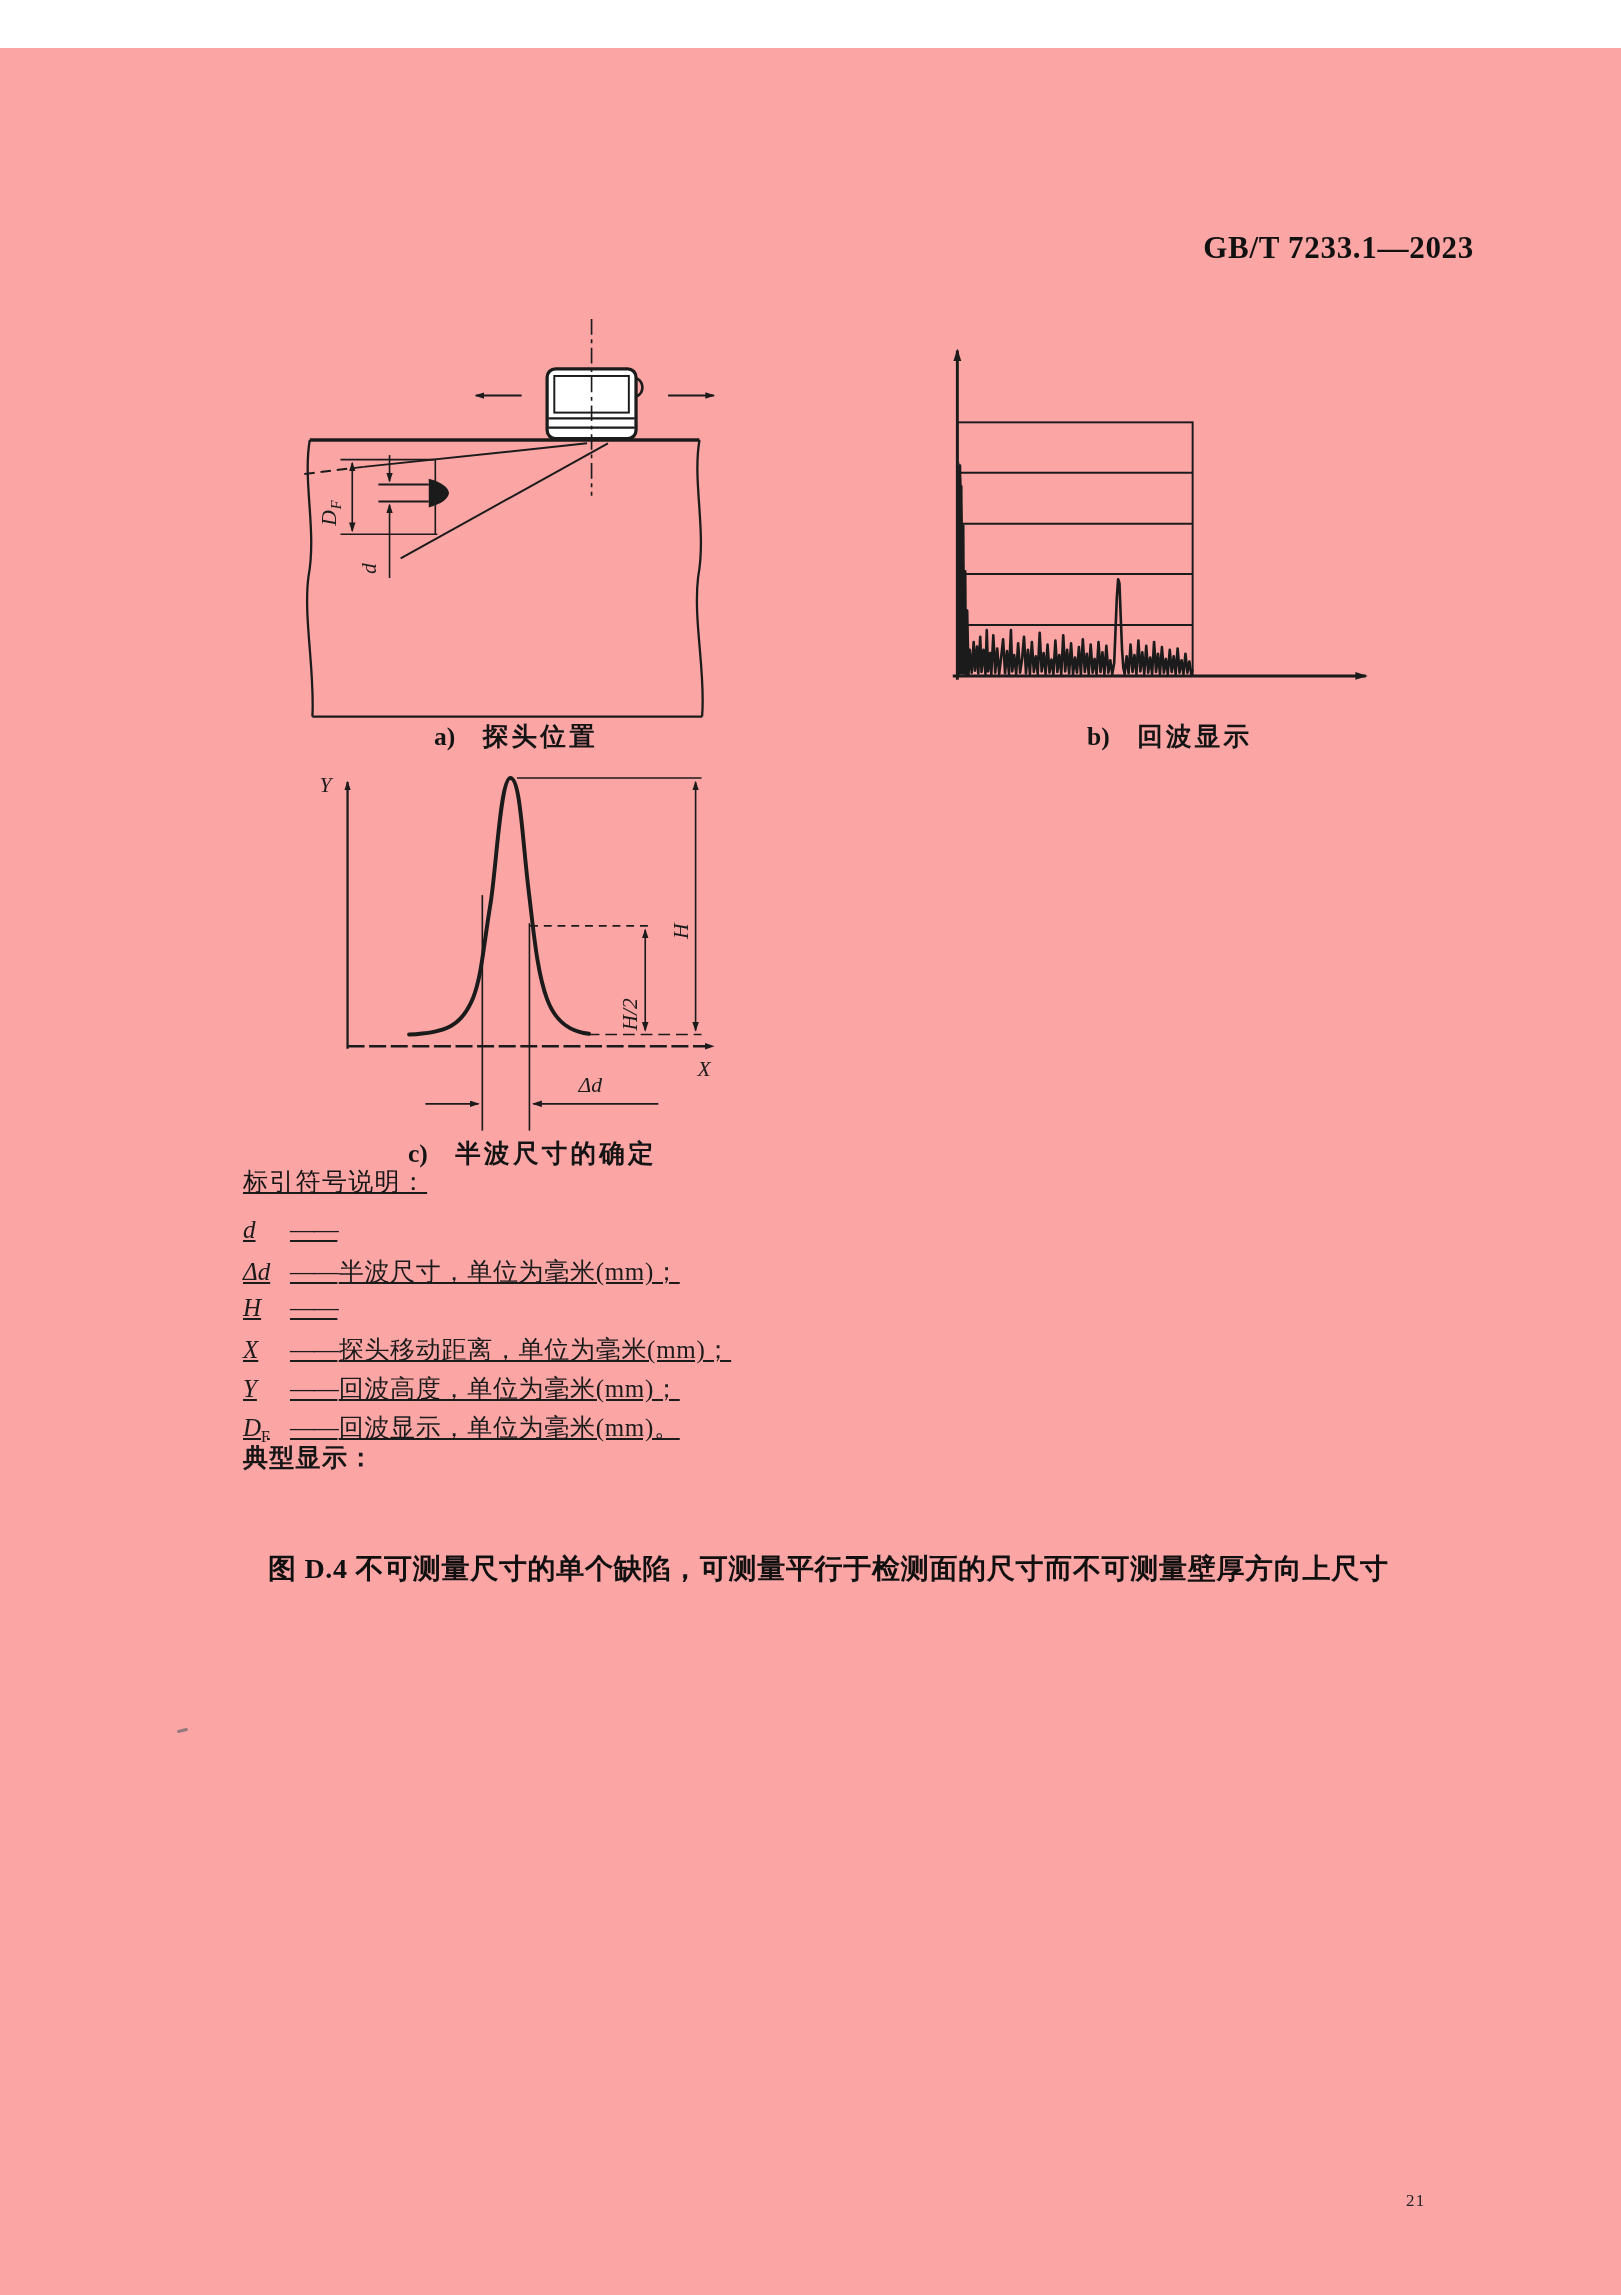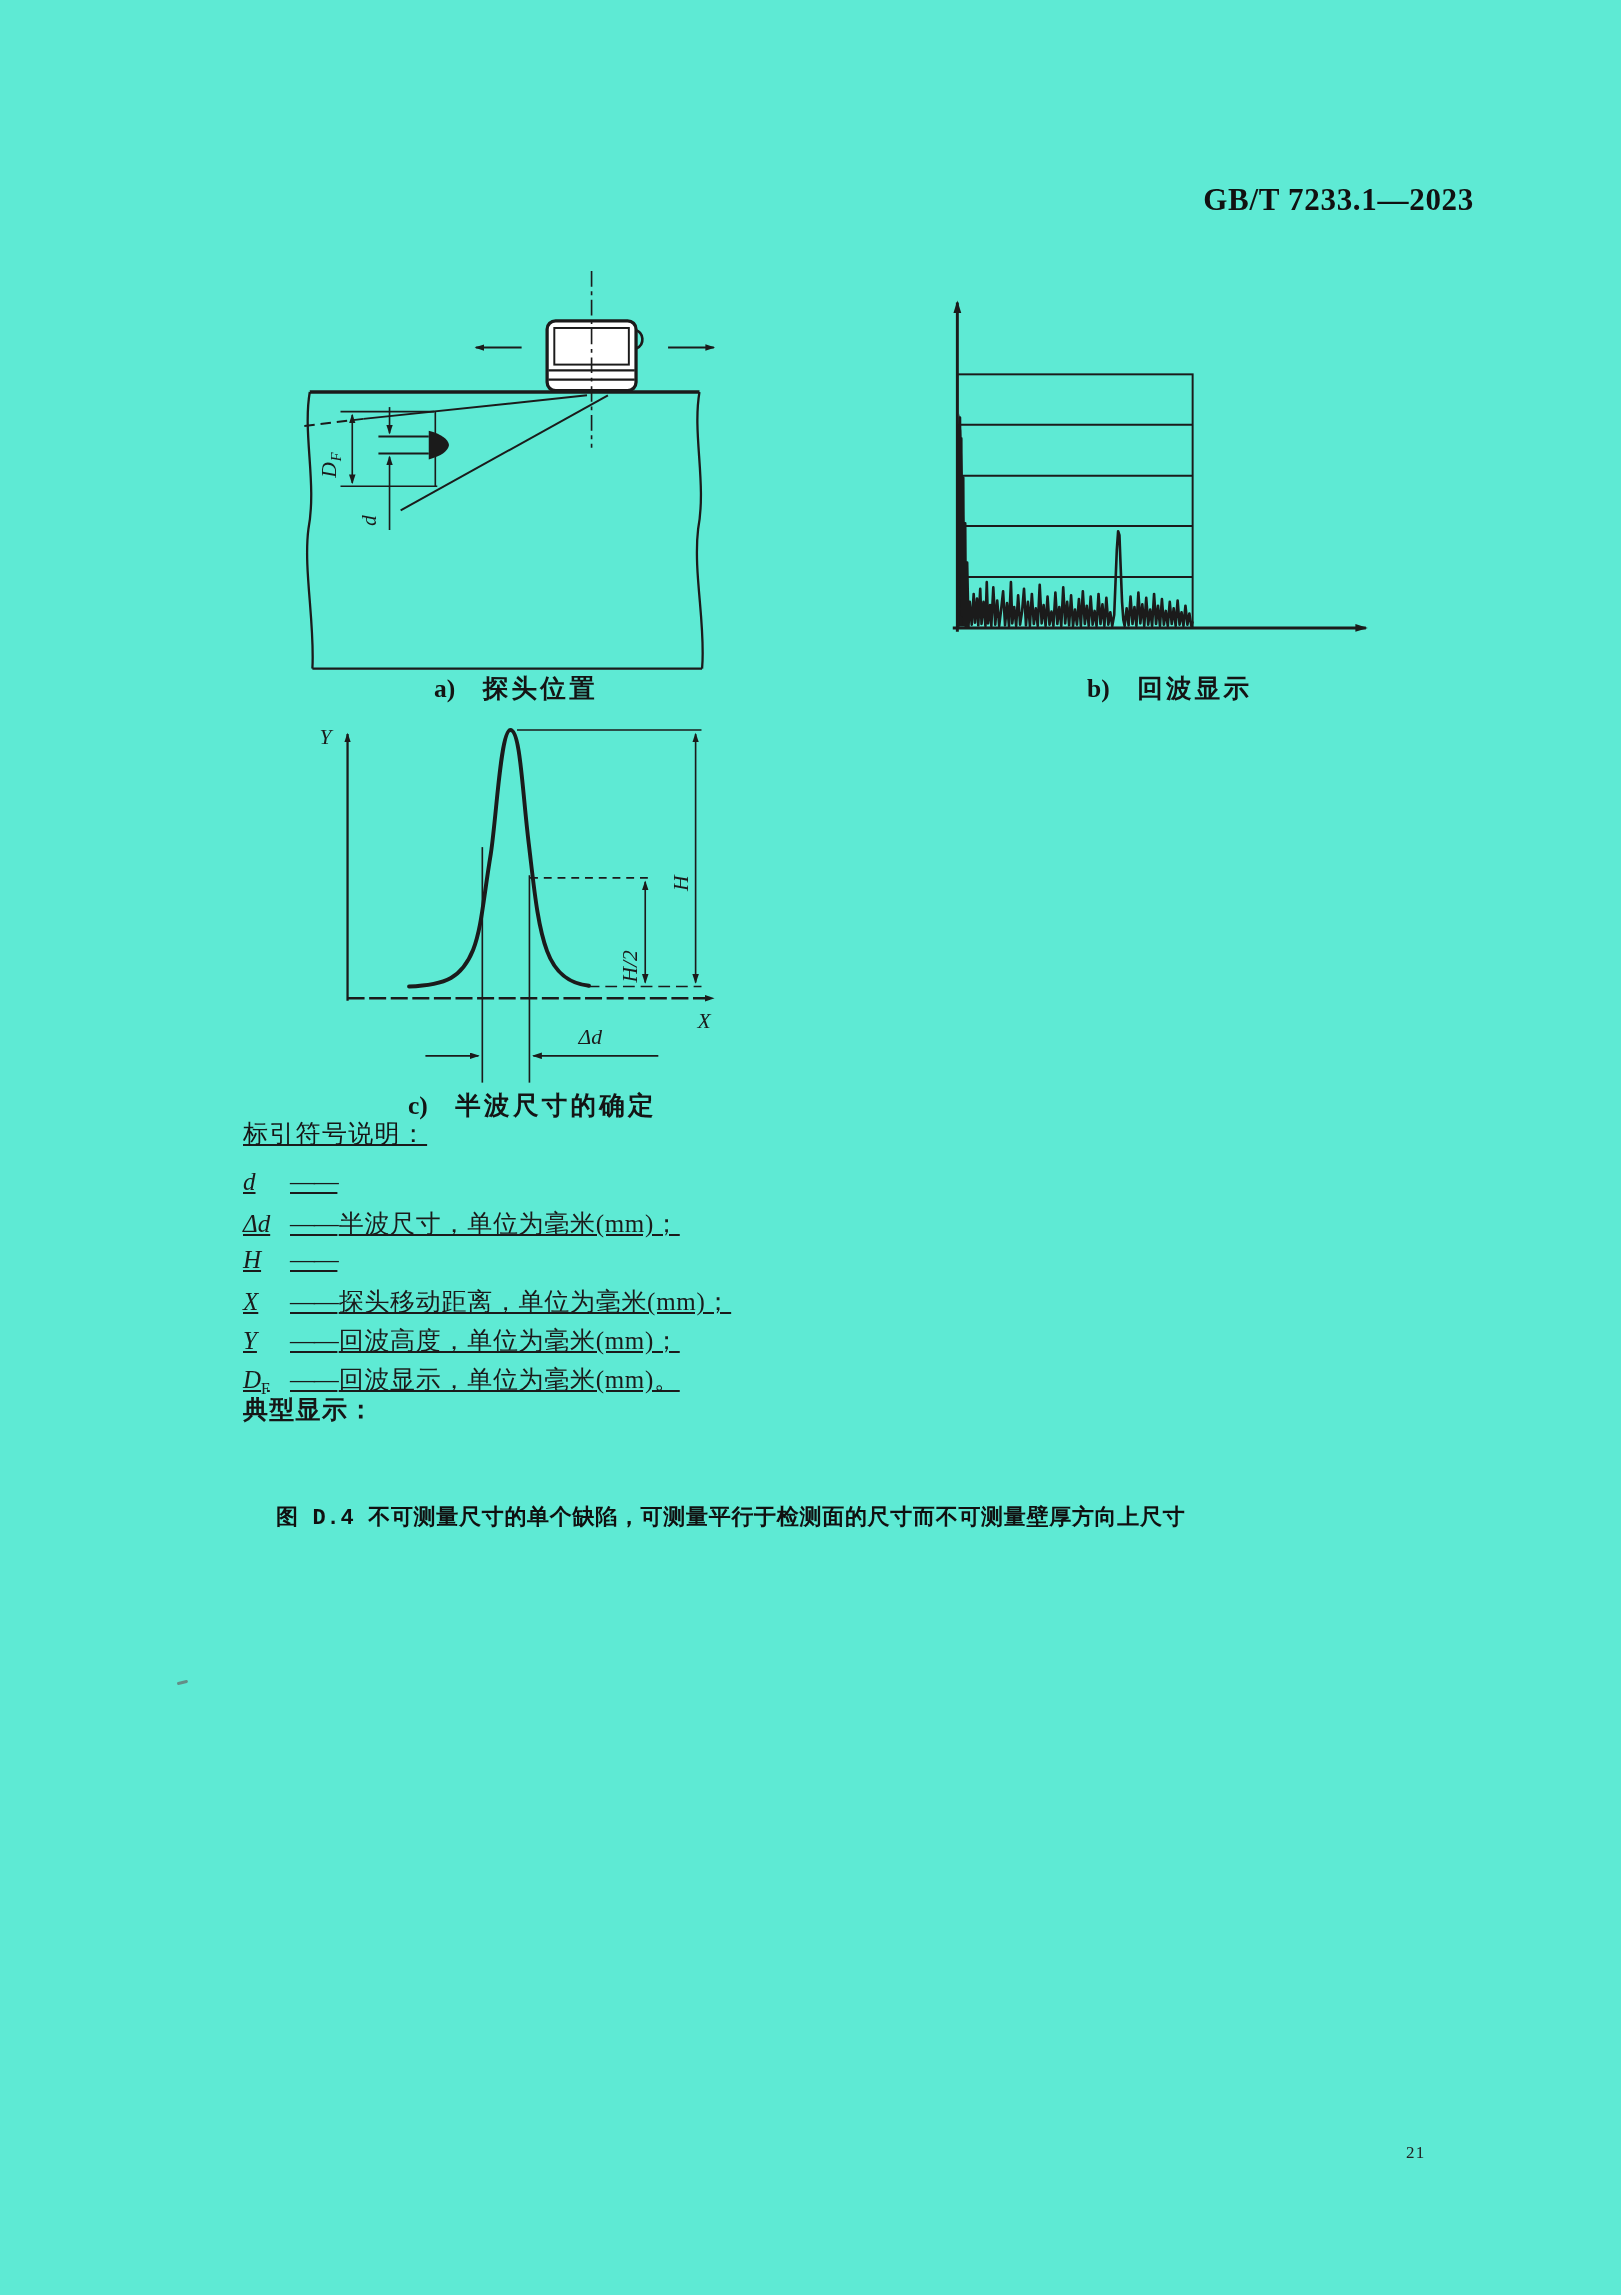--- a/index.html
+++ b/index.html
@@ -2,21 +2,21 @@
 <html style="font-size:10.5px"><head>
 <meta charset="utf-8">
 <style>
   * { margin:0; padding:0; box-sizing:border-box; }
   html,body { background:#ffffff; }
   body {
     width:1622px; height:2295px; position:relative;
     font-family:"Liberation Serif", serif;
     color:#1b1b1b;
   }
-  .page { position:absolute; inset:0; background:#5eead4; }
+  .page { position:absolute; inset:0; background:#fca5a5;margin-top:48px; }
 
   .header {
     position:absolute; top:182px; right:148px;
     font-family:"Liberation Serif", serif;
     font-weight:bold; font-size:31px; letter-spacing:0.7px;
     color:#111;
   }
 
   svg { position:absolute; overflow:visible; }
   .diag-a { left:298px; top:267px; width:425px; height:409px; }
@@ -57,23 +57,23 @@
 
   .typical-heading { position:absolute; left:243px; top:1393px;font-weight:bold; }
   .typical-line {
     position:absolute; left:243px; top:1434px;
     font-size:25px; letter-spacing:0.7px; white-space:nowrap; color:#161616;
   }
   .typical-line i { font-family:"Liberation Serif", serif; }
   .typical-line sub { font-style:normal; font-size:15.7px; }
 
   .fig-caption {
-    position:absolute; left:276px; top:1502px; width:1184px;
-    font-family:Liberation Mono, monospace;
-    font-weight:bold; font-size:22px; letter-spacing:0.7px;
+    position:absolute; left:268px; top:1502px; width:1184px;
+    font-family:Liberation Serif, serif;
+    font-weight:bold; font-size:28px; letter-spacing:0.7px;
     color:#101010; white-space:nowrap;
   }
 
   .page-number {
     position:absolute; left:1406px; top:2143px;
     font-size:17px; letter-spacing:1.3px; color:#222;
   }
 
   .speck {
     position:absolute; left:177px; top:1681px; width:10.5px; height:3.3px;

